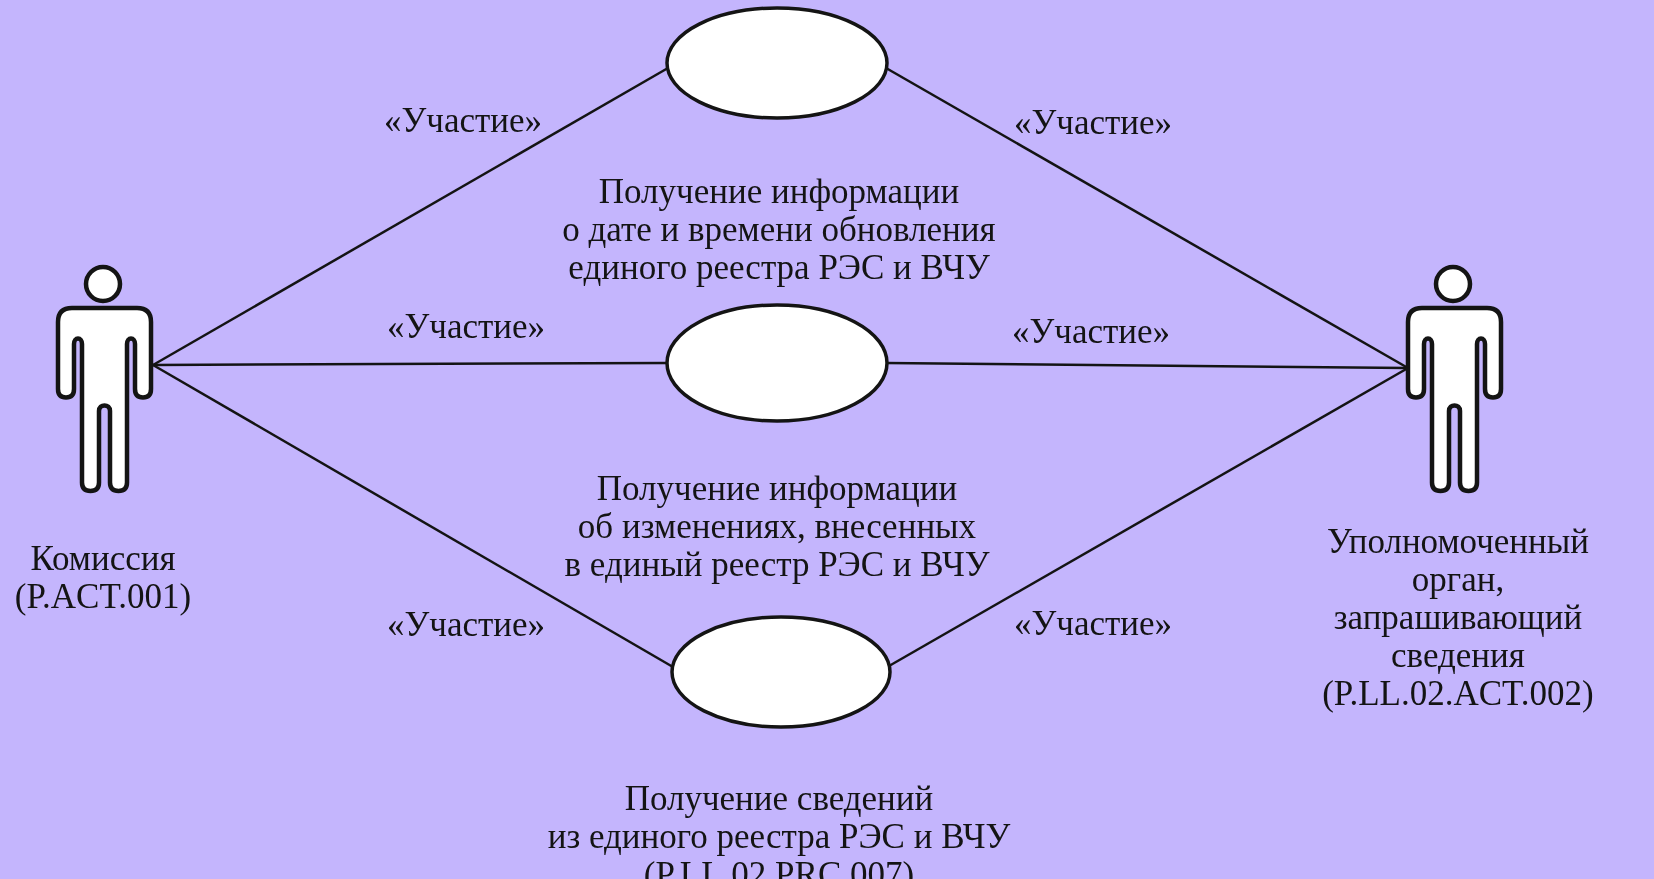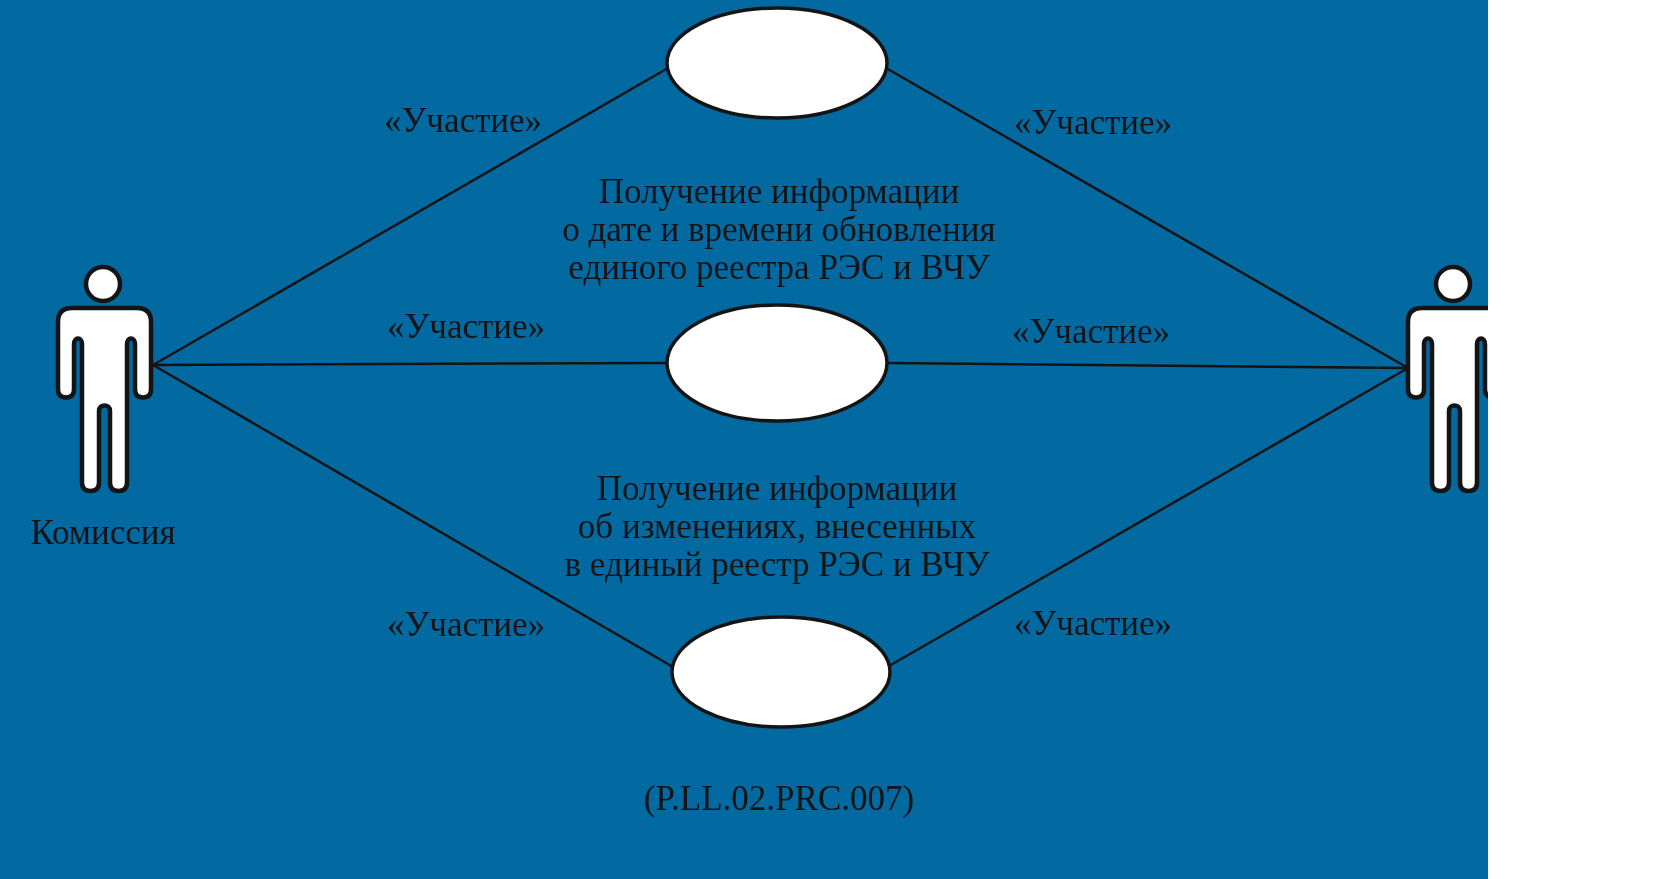--- a/index.html
+++ b/index.html
@@ -2,23 +2,23 @@
 <html><head>
 <meta charset="utf-8">
 <style>
   html, body {
     margin: 0;
     padding: 0;
     background: #ffffff;
   }
   .canvas {
     position: relative;
-    width: 1488px;
+    width: 1654px;
     height: 879px;
-    background: #0369a1;
+    background: #c4b5fd;
     overflow: hidden;
   }
   .canvas svg {
     position: absolute;
     left: 0;
     top: 0;
   }
   .txt {
     position: absolute;
     font-family: "Liberation Serif", serif;
@@ -88,20 +88,29 @@
     <span>Получение информации
 о дате и времени обновления
 единого реестра РЭС и ВЧУ</span>
   </div>
   <div class="txt" style="left:777px; top:432px">
     <span>Получение информации
 об изменениях, внесенных
 в единый реестр РЭС и ВЧУ</span>
   </div>
   <div class="txt" style="left:779px; top:742px">
+    <span>Получение сведений
+из единого реестра РЭС и ВЧУ</span>
     <span class="code">(P.LL.02.PRC.007)</span>
   </div>
 
-  <div class="txt" style="left:103px; top:476px">
+  <div class="txt" style="left:103px; top:502px">
     <span>Комиссия</span>
+    <span class="code">(P.ACT.001)</span>
+  </div>
+  <div class="txt" style="left:1458px; top:485px">
+    <span>Уполномоченный орган,
+запрашивающий
+сведения</span>
+    <span class="code">(P.LL.02.ACT.002)</span>
   </div>
 
 </div>
 
 </body></html>

